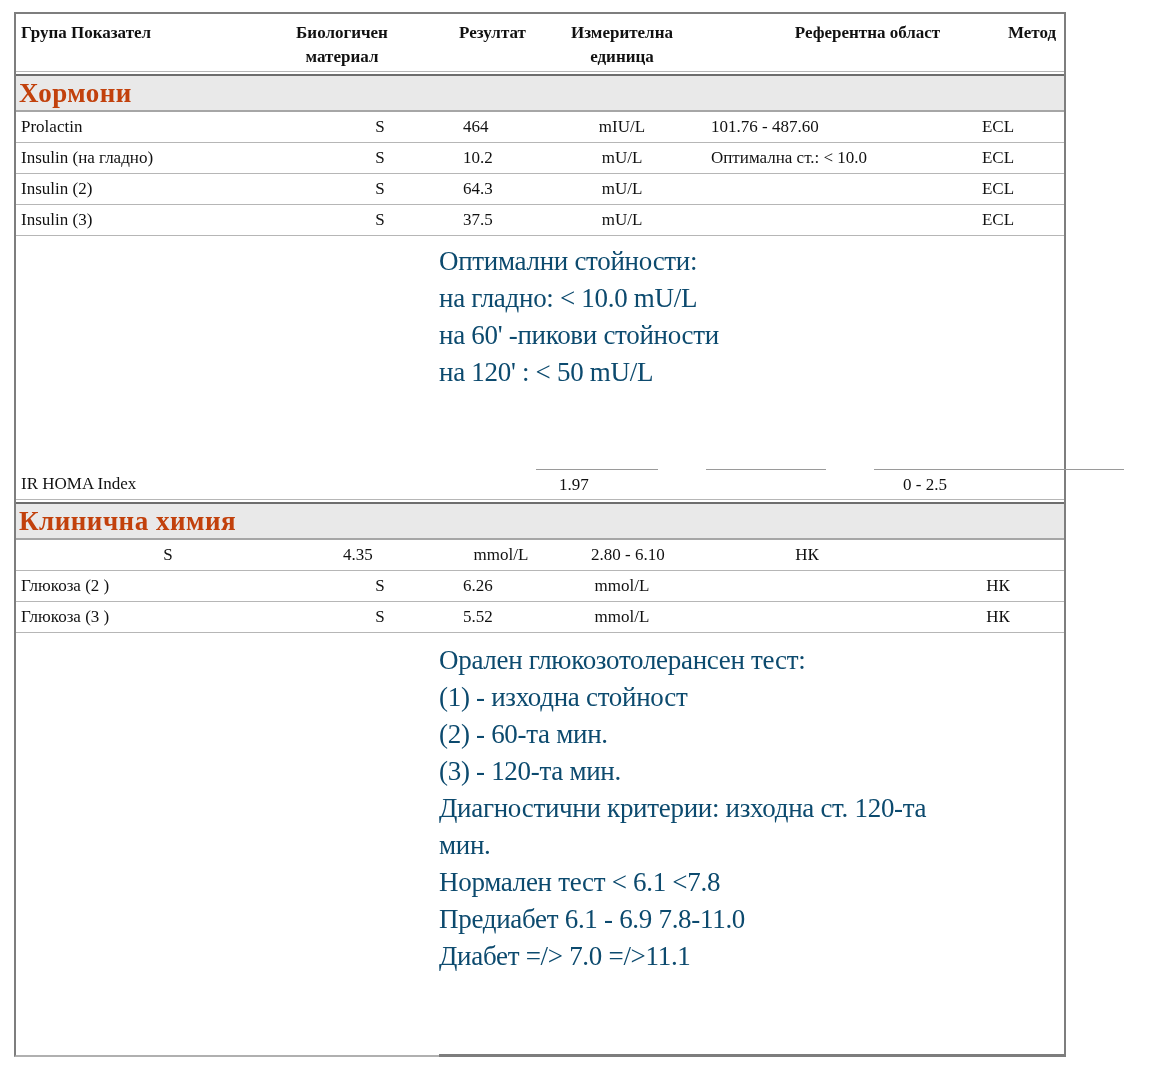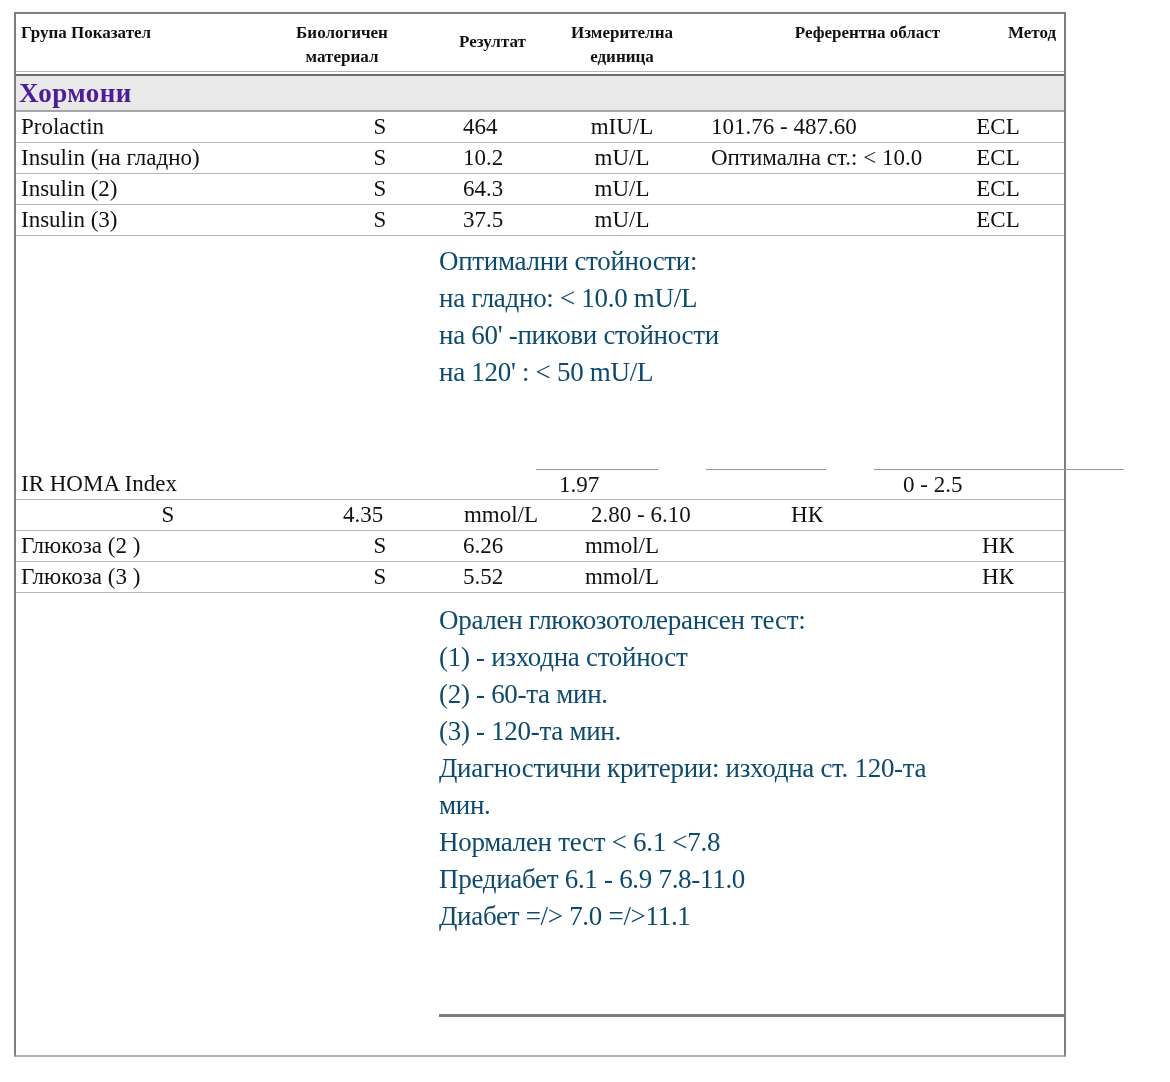--- a/index.html
+++ b/index.html
@@ -20,21 +20,21 @@
     background: #fff;
     font-family: Liberation Serif, serif;
   }
   
   .row {
     display: grid;
     grid-template-columns: 304px 120px 122px 120px 250px 1fr;
     align-items: stretch;
     background: #fff;
   }
-  .row > div { display: flex; align-items: center; font-size: 23px; text-align: center; }
+  .row > div { display: flex; align-items: center; font-size: 17px; text-align: center; }
   .data-row { height: 31px; border-bottom: 1px solid #b6b6b6; }
   .c-name   { padding-left: 5px; white-space: nowrap; }
   .c-mat    { justify-content: center; }
   .c-res    { padding-left: 23px; white-space: nowrap; }
   .c-unit   { justify-content: center; }
   .c-ref    { padding-left: 29px; white-space: nowrap; }
   .c-met    { justify-content: center; }
   
   .thead {
     height: 58px;
@@ -45,37 +45,37 @@
     align-items: flex-start;
     justify-content: center;
     text-align: center;
     padding-top: 7px;
     line-height: 24px;
     font-size: 17px;
     font-weight: bold;
   }
   .thead .c-name { justify-content: flex-start; text-align: left; padding-left: 5px; }
   .thead .h2 { position: relative; left: -38px; }
-  .thead .h3 { position: relative; left: -20px; margin-top: 9px; }
+  .thead .h3 { position: relative; left: -20px; }
   .thead .h5 { position: relative; left: 46px; }
   .thead .h6 { position: relative; left: 34px; }
   
   .section-bar {
     height: 38px;
     margin-top: 2px;
     background: #e9e9e9;
     border-top: 2px solid #6d6d6d;
     border-bottom: 2px solid #a6a6a6;
     display: flex;
     align-items: center;
     padding-left: 3px;
     font-size: 27px;
     font-weight: bold;
     letter-spacing: 0.5px;
-    color: #4c1d95;
+    color: #c2410c;
   }
   
   .note {
     position: relative;
     padding: 7px 0 0 423px;
     font-size: 27px;
     line-height: 37px;
     letter-spacing: -0.3px;
     color: #0c4a6e;
   }
@@ -156,20 +156,23 @@
 
   <div class="row homa-row">
     <div class="c-name">IR HOMA Index</div>
     <div class="c-mat"></div>
     <div class="c-res pt">1.97</div>
     <div class="c-unit pt"></div>
     <div class="c-ref pt">0 - 2.5</div>
     <div class="c-met pt"></div>
   </div>
 
+  <div class="section-bar">
+    <span>Клинична химия</span>
+  </div>
 
   <div class="row data-row">
     <div class="c-mat">S</div>
     <div class="c-res">4.35</div>
     <div class="c-unit">mmol/L</div>
     <div class="c-ref">2.80 - 6.10</div>
     <div class="c-met">НК</div>
   </div>
 
   <div class="row data-row">

